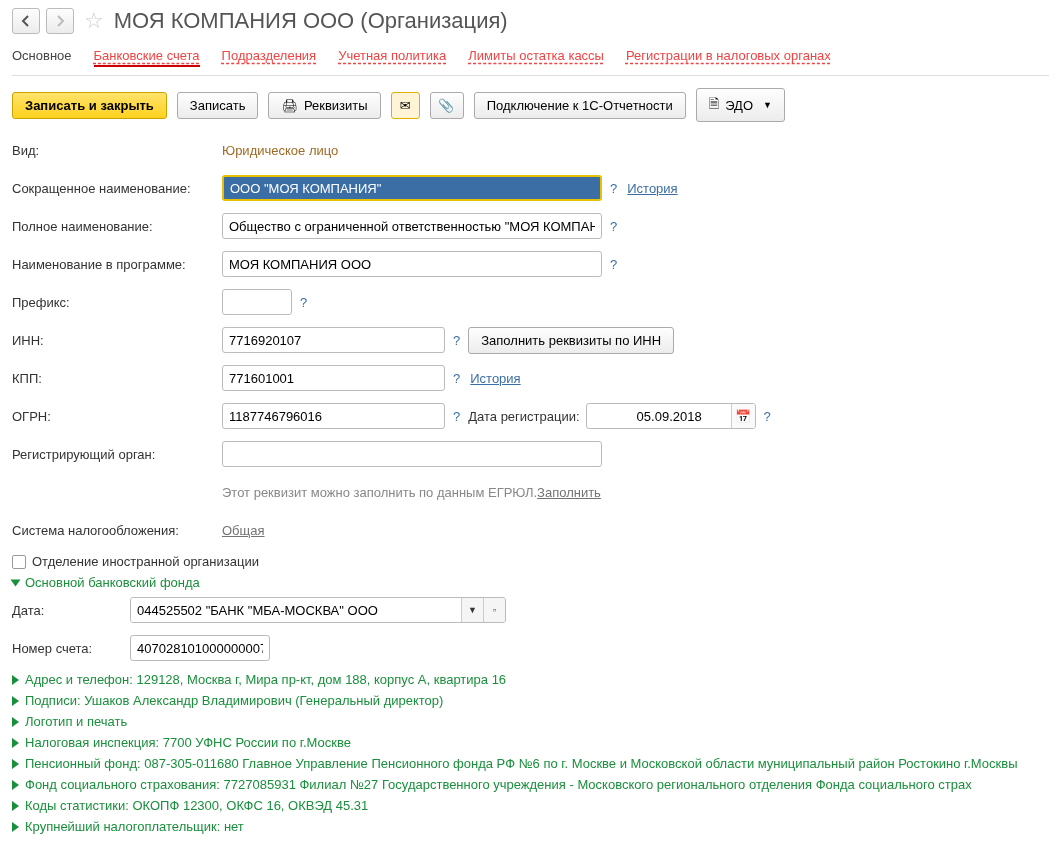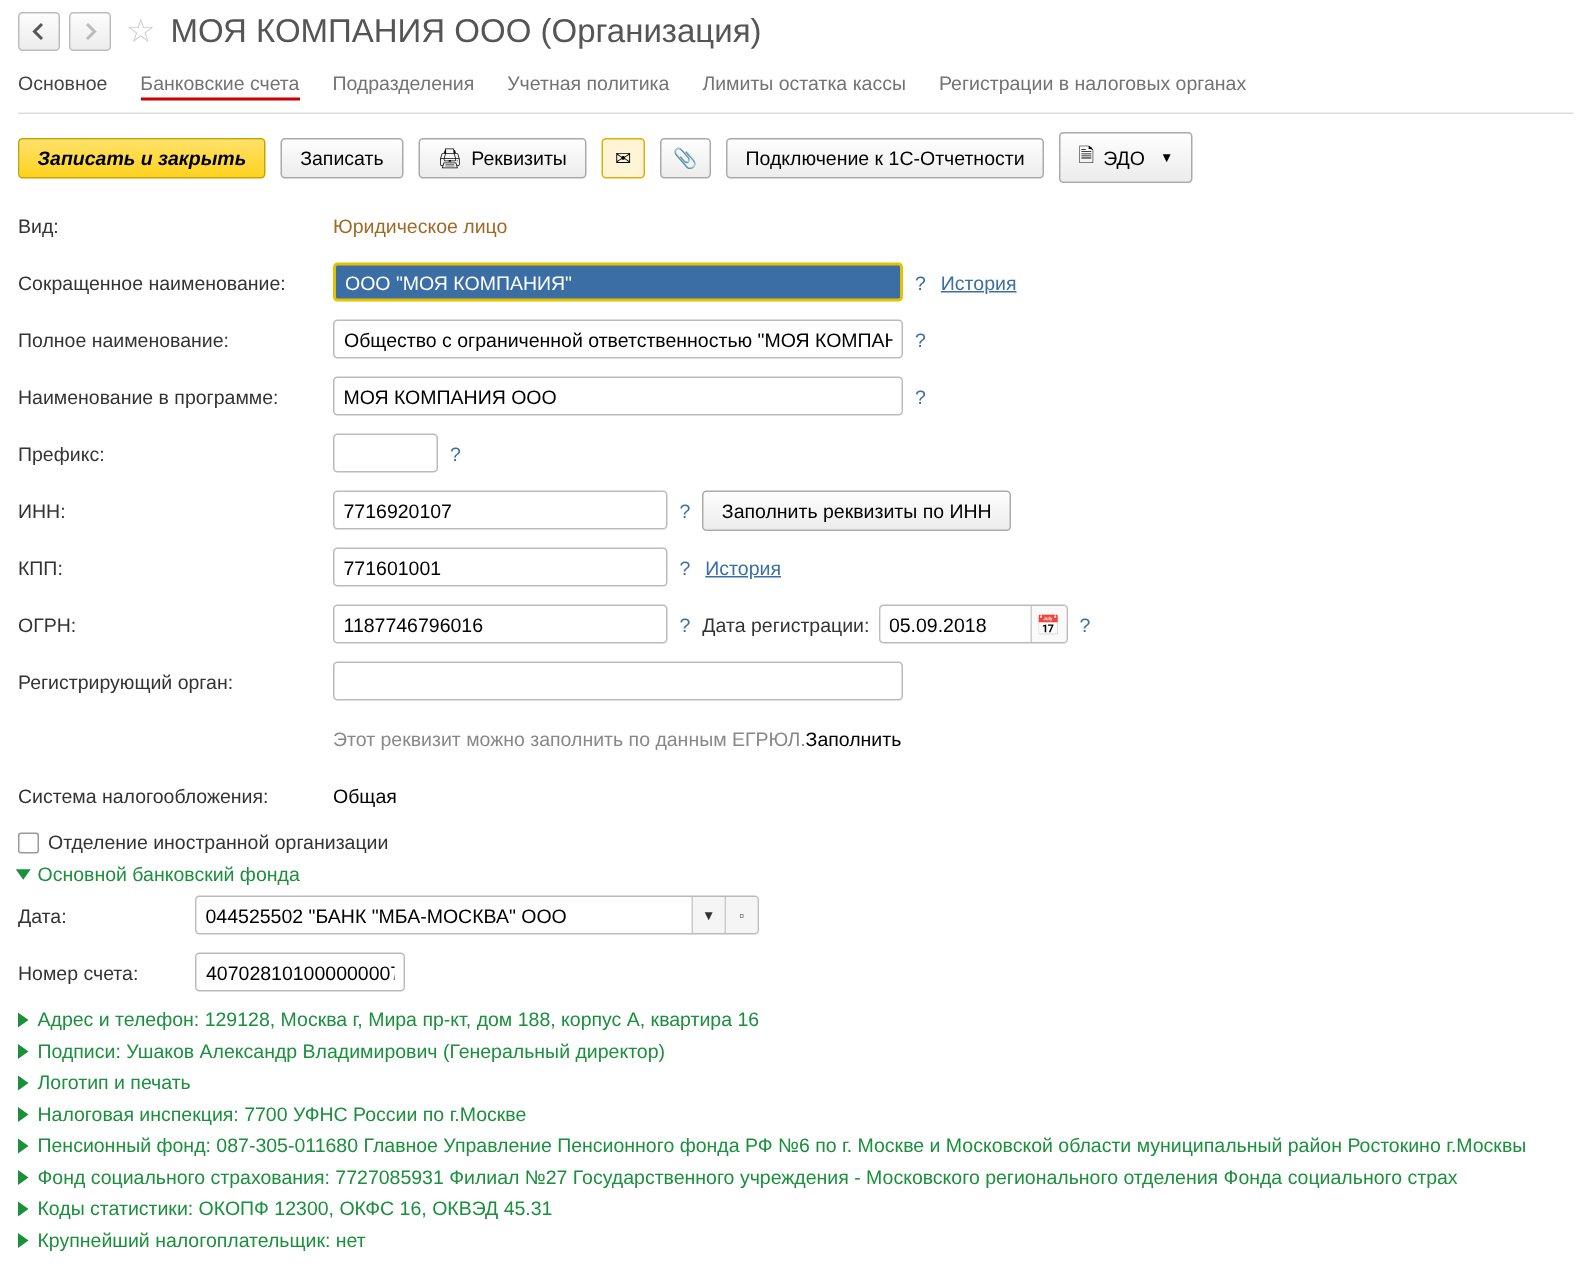--- a/index.html
+++ b/index.html
@@ -17,38 +17,37 @@
     border: 1px solid #bbb;
     background: linear-gradient(#fdfdfd,#ececec);
     border-radius: 3px;
     display: inline-flex; align-items: center; justify-content: center;
     cursor: pointer;
   }
   .nav-btn svg { width: 12px; height: 12px; }
   .star-icon { color: #ccc; font-size: 22px; margin: 0 4px; }
   .page-title { font-size: 22px; color: #555; }
   .tabs { display: flex; gap: 22px; border-bottom: 1px solid #ddd; padding: 4px 0 8px 0; margin-bottom: 12px; }
-  .tab { color: #737373; cursor: pointer; text-decoration-style: dashed; text-underline-offset: 3px; }
+  .tab { color: #ef4444; cursor: pointer; text-decoration: underline; text-decoration-style: dashed; text-underline-offset: 3px; }
   .tab.active { color: #444; text-decoration: none; }
   .tab.highlight { border-bottom: 2px solid #c00; padding-bottom: 2px; }
   .toolbar { display: flex; gap: 10px; align-items: center; margin-bottom: 14px; }
   .btn {
     border: 1px solid #aaa;
     background: linear-gradient(#fefefe,#ececec);
     border-radius: 3px;
     padding: 5px 12px;
     cursor: pointer;
     font-size: 13px;
     display: inline-flex; align-items: center; gap: 6px;
   }
   .btn.primary {
     background: linear-gradient(#ffe26a,#ffd21f);
     border: 1px solid #c9a400;
     font-weight: bold;
-    font-style: italic;
   }
   .btn.icon-only { padding: 5px 8px; }
   .btn .drop { margin-left: 4px; font-size: 9px; }
   .form-row { display: flex; align-items: center; margin-bottom: 10px; min-height: 28px; }
   .form-label { width: 210px; flex-shrink: 0; color: #333; }
   .form-label.narrow { width: 118px; }
   .form-value-brown { color: #a06924; }
   input[type=text] {
     border: 1px solid #bbb;
     border-radius: 3px;
@@ -58,21 +57,21 @@
   }
   .w380 { width: 380px; }
   .w185 { width: 223px; }
   .w70 { width: 70px; }
   .w100 { width: 100px; }
   .w140 { width: 140px; }
   .w330 { width: 330px; }
   .highlighted-yellow { border: 2px solid #e5c100 !important; }
   .help-q { color: #3a6ea5; margin-left: 8px; cursor: pointer; }
   .link-blue { color: #3a6ea5; text-decoration: underline; cursor: pointer; margin-left: 10px; }
-  .link-blue-nl { color: #000000; cursor: pointer; }
+  .link-blue-nl { color: #737373; text-decoration: underline; cursor: pointer; }
   .hint-text { color: #888; }
   .checkbox-row { display: flex; align-items: center; gap: 6px; }
   .chk {
     width: 14px; height: 14px; border: 1px solid #999; border-radius: 2px; background: #fff;
   }
   .section { display: flex; align-items: center; gap: 6px; color: #1a8f3c; cursor: pointer; margin: 6px 0; }
   .chevron {
     display: inline-block; width: 0; height: 0;
     border-top: 5px solid transparent;
     border-bottom: 5px solid transparent;
@@ -80,21 +79,21 @@
     transition: transform .1s;
   }
   .chevron.down { transform: rotate(90deg); border-left-color: #1a8f3c; }
   .section-body { padding-left: 0px; margin-bottom: 8px; }
   .combo {
     display: inline-flex; align-items: stretch; border: 1px solid #bbb; border-radius: 3px; height: 26px; overflow: hidden;
   }
   .combo input { border: none; height: 24px; }
   .combo .cbtn { width: 22px; border-left: 1px solid #ccc; display:flex;align-items:center;justify-content:center;background:#f5f5f5;cursor:pointer; font-size: 9px; }
   .date-input { display:inline-flex; border:1px solid #bbb; border-radius:3px; height:26px; overflow:hidden;}
-  .date-input input{border:none;height:24px;}
+  .date-input input{border:none;height:24px;margin-left:44px;}
   .date-input .cal{width:24px;border-left:1px solid #ccc;display:flex;align-items:center;justify-content:center;background:#fafafa;cursor:pointer;}
 </style>
 </head>
 <body>
 
 <div class="top-bar">
   <div class="nav-btn">
     <svg viewBox="0 0 12 12">
         <path d="M8 1 L3 6 L8 11" stroke="#555" stroke-width="2" fill="none"></path>
       </svg>

